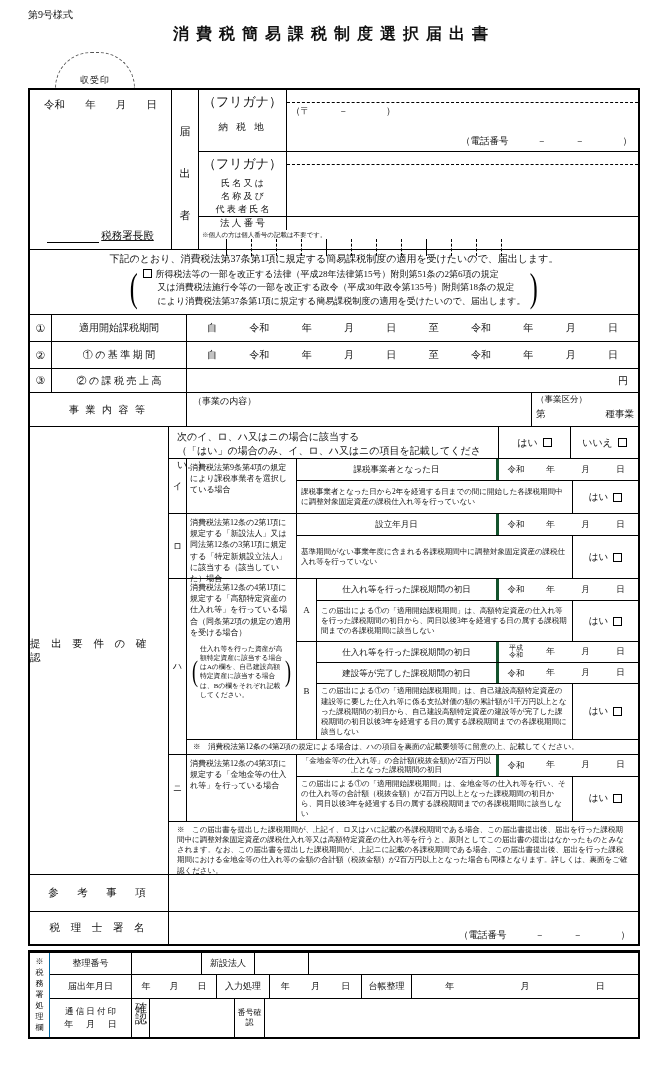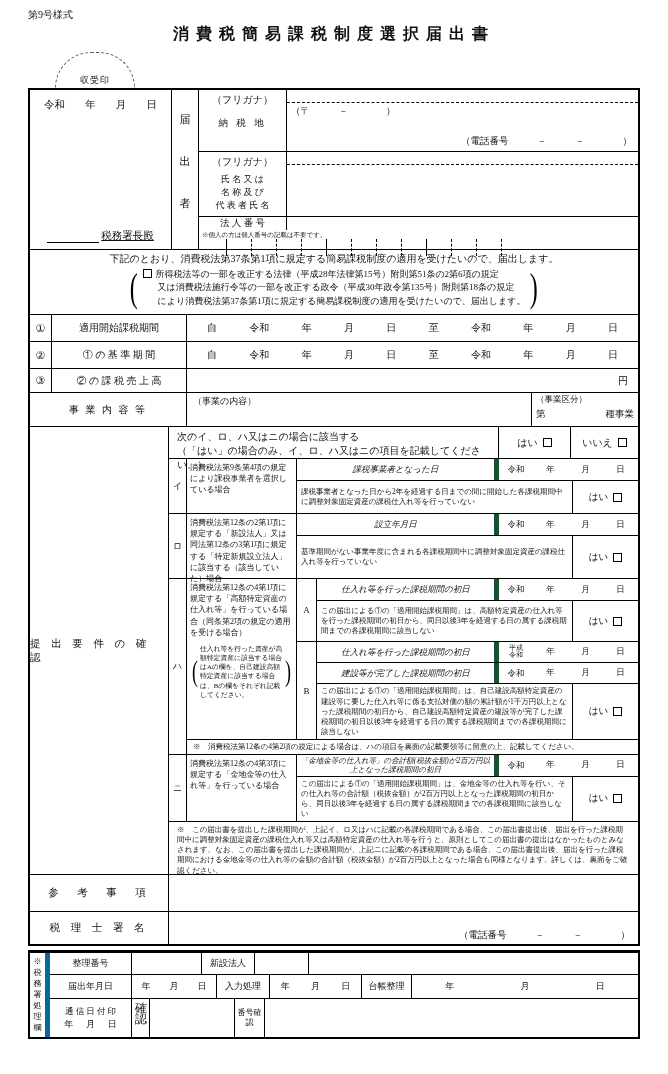--- a/index.html
+++ b/index.html
@@ -22,27 +22,27 @@
   .ctr { display:flex; align-items:center; justify-content:center; }
   .cb { display:inline-block; width:9px; height:9px; border:1px solid #000; vertical-align:-1px; margin-left:5px; background:#fff; }
 
   
   .s1 { height:160px; }
   .s1-left { width:142px; display:flex; flex-direction:column; justify-content:space-between; }
   .s1-date { display:flex; justify-content:space-between; padding:8px 14px 0 14px; font-size:10.5px; }
   .s1-office { display:flex; align-items:flex-end; justify-content:center; padding-bottom:6px; font-size:10.5px;text-decoration:underline; }
   .uline { display:inline-block; width:52px; border-bottom:1px solid #000; height:11px; margin-right:2px;}
   .s1-mid { width:27px; }
-  .vtext { width:13px; margin:0 auto; font-size:11px; line-height:42px; word-break:break-all; text-align:center; padding-top:8px;}
+  .vtext { width:13px; margin:0 auto; font-size:11px; line-height:42px; word-break:break-all; text-align:center; padding-top:20px;}
   .s1-right { flex:1; }
   .s1row1 { height:62px; }
   .s1row2 { height:65px; }
   .s1row3 { height:32px;flex-direction:column; }
   .lblcell { width:88px; font-size:9.5px; text-align:center; padding-top:3px; }
-  .furilabel { font-size:10px; }
+  .furilabel { font-size:13px; }
   .addrlabel { margin-top:10px; letter-spacing:3px; }
   .namelines { margin-top:4px; line-height:1.45; font-size:9px; }
   .cnt { flex:1; display:flex; flex-direction:column; }
   .furistrip { height:13px; border-bottom:1px dashed #000; }
   .postal { font-size:9.5px; padding:2px 0 0 4px; }
   .phoneline { margin-top:auto; text-align:right; font-size:9.5px; padding:0 6px 3px 0; }
   .kojin-note { font-size:6.5px; padding-left:3px; line-height:9px; }
   .digits { display:flex; margin-left:2px; height:17px; }
   .digit { width:25px; height:17px; }
   .dsol { border-left:1.5px solid #000; }
@@ -76,21 +76,21 @@
   .s7-right { flex:1; display:flex; flex-direction:column; }
   .yh { height:32px; }
   .yh-text { flex:1; font-size:10px; line-height:1.4; padding:3px 0 0 8px; }
   .yh-yes { width:72px; font-size:10px; }
   .yh-no { width:67px; font-size:10px; }
   .yrow { display:flex; }
   .letter-cell { width:18px; font-size:9px; }
   .sublabel { width:110px; font-size:8px; line-height:1.4; padding:3px 3px; }
   .ycontent { flex:1; display:flex; flex-direction:column; }
   .dc { display:flex; align-items:stretch; }
-  .dc-label { border-right:5px solid #14532d; display:flex; align-items:center; justify-content:center; font-size:8.5px; text-align:center; line-height:1.2; padding:0 2px;font-style:italic;}
+  .dc-label { border-right:3px solid #14532d; display:flex; align-items:center; justify-content:center; font-size:8.5px; text-align:center; line-height:1.2; padding:0 2px;}
   .w202 { width:202px; } .w182 { width:182px; }
   .dc-era { width:34px; display:flex; align-items:center; justify-content:center; font-size:8.5px; text-align:center; line-height:1.1;}
   .dc-ymd { flex:1; display:flex; justify-content:space-around; align-items:center; font-size:8.5px; }
   .cond { display:flex; flex:1; }
   .cond-text { flex:1; border-right:1px solid #000; font-size:7.5px; line-height:1.35; padding:2px 4px; display:flex; align-items:center; }
   .yes-cell { width:65px; display:flex; align-items:center; justify-content:center; font-size:9.5px; }
   .ab-letter { width:20px; font-size:9px; }
   .ha-noteblock { display:flex; align-items:center; justify-content:center; margin-top:6px; }
   .ha-noteblock .bigparen { font-size:30px; line-height:30px; }
   .ha-note-text { font-size:6.8px; line-height:1.35; width:86px; }
@@ -98,21 +98,21 @@
   .footnote { height:52px; font-size:7.5px; line-height:1.35; padding:3px 8px 0 8px; }
 
   
   .s8 { height:38px; } .s9 { height:32px; }
   .rlabel { width:139px; font-size:10.5px; letter-spacing:4px; }
   .rcontent { flex:1; display:flex; }
   .z-phone { margin-left:auto; align-self:flex-end; font-size:9.5px; padding:0 8px 2px 0; }
 
   
   .office-box { top:950px; left:28px; width:612px; border:2px solid #000; border-top:3px solid #000; display:flex; }
-  .ob-left { width:20px; border-right:5px solid #0369a1; }
+  .ob-left { width:20px; border-right:1px solid #0369a1; }
   .ob-vtext { width:11px; margin:0 auto; font-size:8px; line-height:11px; word-break:break-all; text-align:center; padding-top:3px; }
   .ob-right { flex:1; display:flex; flex-direction:column; }
   .obr1 { height:22px; } .obr2 { height:24px; } .obr3 { height:38px; }
   .ob-cell { display:flex; align-items:center; justify-content:center; font-size:9px; }
   .ob-ymd { display:flex; justify-content:space-around; align-items:center; font-size:9px; }
   .tsushin { width:82px; display:flex; flex-direction:column; align-items:center; justify-content:center; font-size:8.5px; line-height:1.5; }
   .kakunin { width:18px; }
   .kakunin .ob-vtext { font-size:12px; padding-top:4px; }
   .bango { width:30px; font-size:8px; line-height:1.2; text-align:center; }
 

